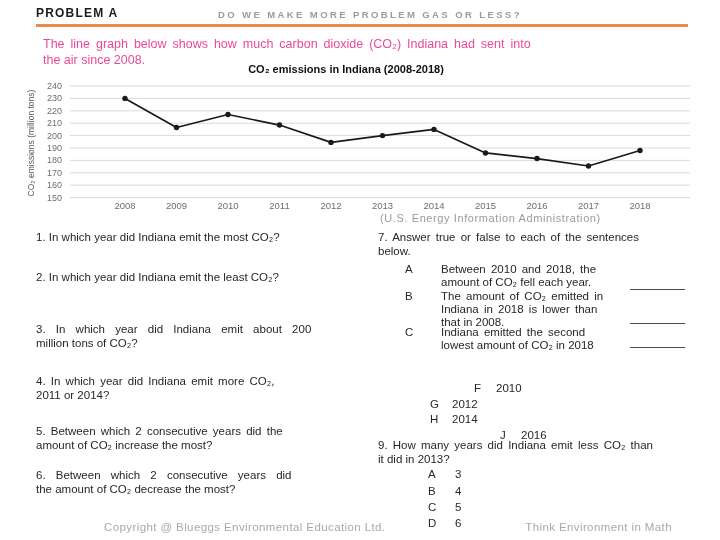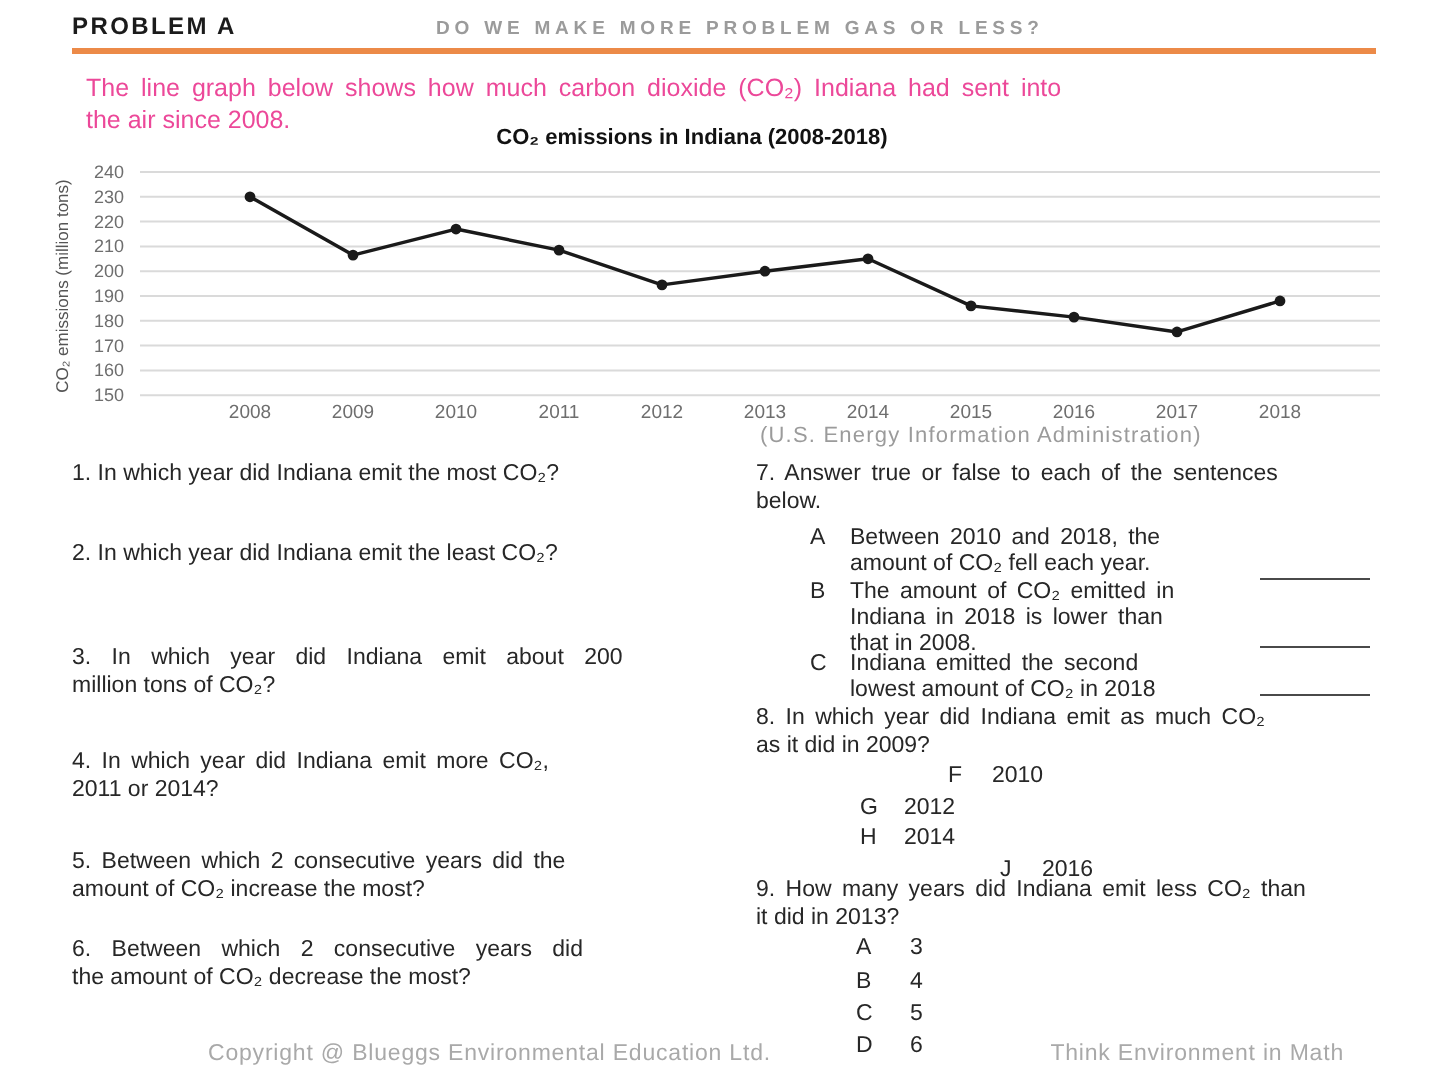--- a/index.html
+++ b/index.html
@@ -10,21 +10,21 @@
   .abs{position:absolute;}
   .problem-label{font-size:12px;font-weight:bold;letter-spacing:1.2px;color:#1b1b1b;}
   .subtitle{font-size:9.5px;font-weight:bold;letter-spacing:2.4px;color:#9b9b9b;}
   .rule{height:3px;}
   .intro{font-size:12.5px;line-height:16px;color:#ec4899;}
   .chart-title{font-size:11px;font-weight:bold;text-align:center;color:#111;}
   .src{font-size:11px;color:#9b9b9b;text-align:left;letter-spacing:0.6px;}
   .q{font-size:11.5px;line-height:14px;color:#272727;}
   .tf-item{font-size:11.5px;}
   .tf-letter{position:absolute;left:0;top:0;font-size:11.5px;color:#272727;}
-  .tf-text{margin-left:20px;width:208px;font-size:11.5px;line-height:12.8px;color:#272727;}
+  .tf-text{margin-left:36px;width:208px;font-size:11.5px;line-height:12.8px;color:#272727;}
   .blank{border-bottom:1px solid #4a4a4a;height:1px;}
   .opt{font-size:11.5px;color:#272727;}
   .opt .letter{display:inline-block;}
   .footer{font-size:11.5px;color:#a9a9a9;letter-spacing:0.4px;}
   .ftr-right{text-align:right;}
   
   .ws-intro .ln:not(:last-of-type){word-spacing:2.5px;}
   .ws-mid  .ln:not(:last-of-type){word-spacing:2px;}
   .ws-wide .ln:not(:last-of-type){word-spacing:7px;}
   svg text{font-family:"Liberation Sans","DejaVu Sans",sans-serif;}
@@ -112,21 +112,20 @@
     <div class="tf-text ws-mid"><span class="ln">The amount of CO₂ emitted in</span><br><span class="ln">Indiana in 2018 is lower than</span><br><span class="ln">that in 2008.</span></div>
   </div>
   <div class="abs blank" style="left:630px;top:322px;width:55px;"></div>
 
   <div class="abs tf-item" style="left:405px;top:326px;width:285px;">
     <span class="tf-letter">C</span>
     <div class="tf-text ws-mid"><span class="ln">Indiana emitted the second</span><br><span class="ln">lowest amount of CO₂ in 2018</span></div>
   </div>
   <div class="abs blank" style="left:630px;top:346px;width:55px;"></div>
 
-  <div class="abs q ws-mid" style="left:378px;top:352px;width:330px;"><span class="ln">8. In which year did Indiana emit as much CO₂</span><br><span class="ln">as it did in 2009?</span></div>
   <div class="abs opt" style="left:430px;top:382px;margin-left:44px;">
     <span class="letter" style="width:22px;">F</span><span>2010</span>
   </div>
   <div class="abs opt" style="left:430px;top:398px;">
     <span class="letter" style="width:22px;">G</span><span>2012</span>
   </div>
   <div class="abs opt" style="left:430px;top:413px;">
     <span class="letter" style="width:22px;">H</span><span>2014</span>
   </div>
   <div class="abs opt" style="left:456px;top:429px;margin-left:44px;">

